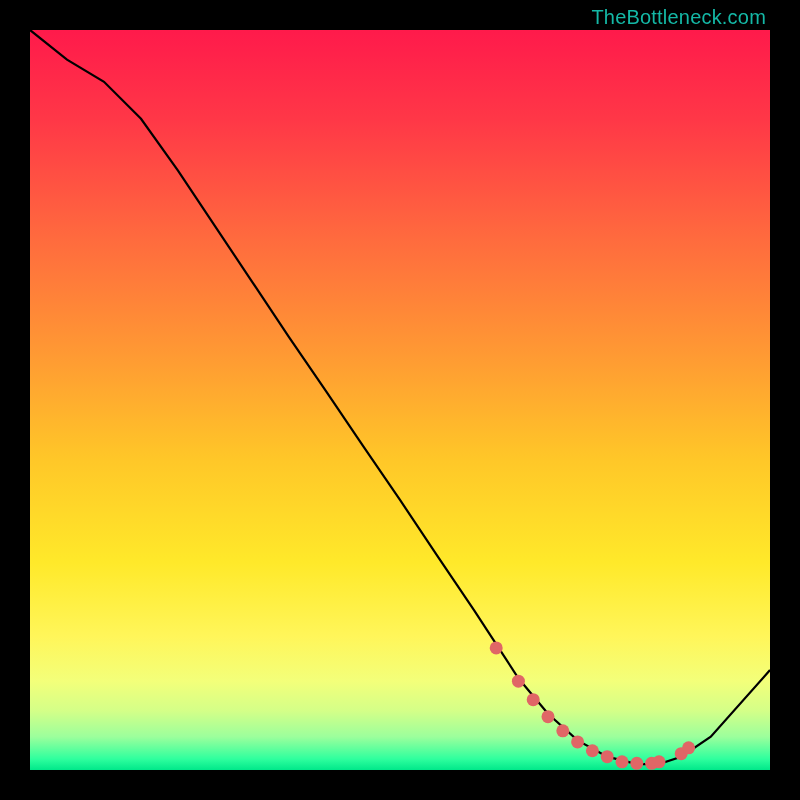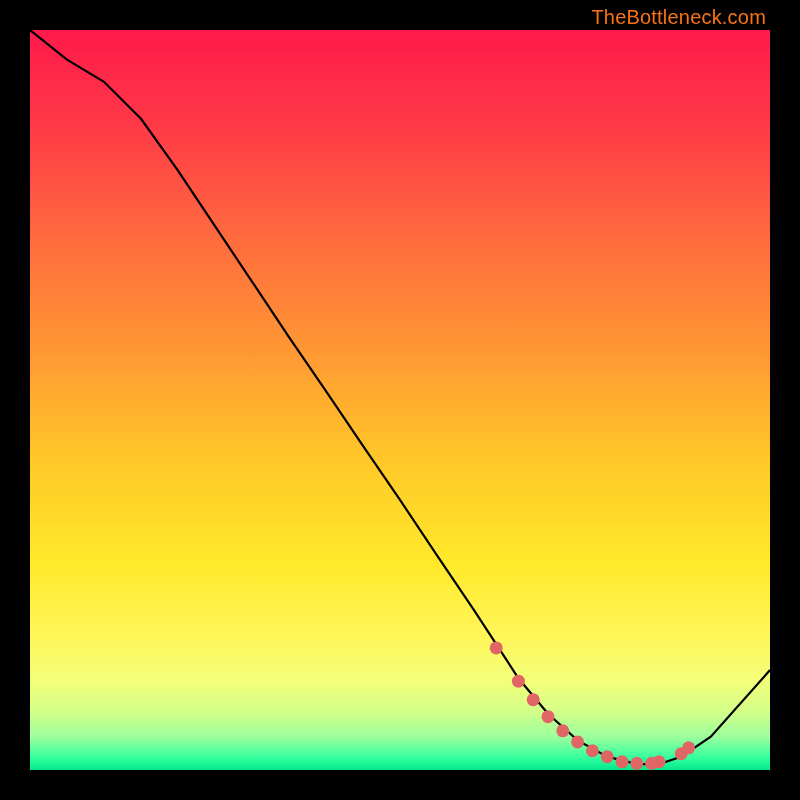--- a/index.html
+++ b/index.html
@@ -21,21 +21,21 @@
     position: absolute;
     left: 30px;
     top: 30px;
     width: 740px;
     height: 740px;
   }
   .watermark {
     position: absolute;
     top: 6px;
     right: 34px;
-    color: #f97316;
+    color: #14b8a6;
     font-size: 20px;
     letter-spacing: 0.2px;
   }
   svg { display: block; }
 </style>
 </head>
 <body>
 
 <div class="frame">
   <div class="watermark">TheBottleneck.com</div>

